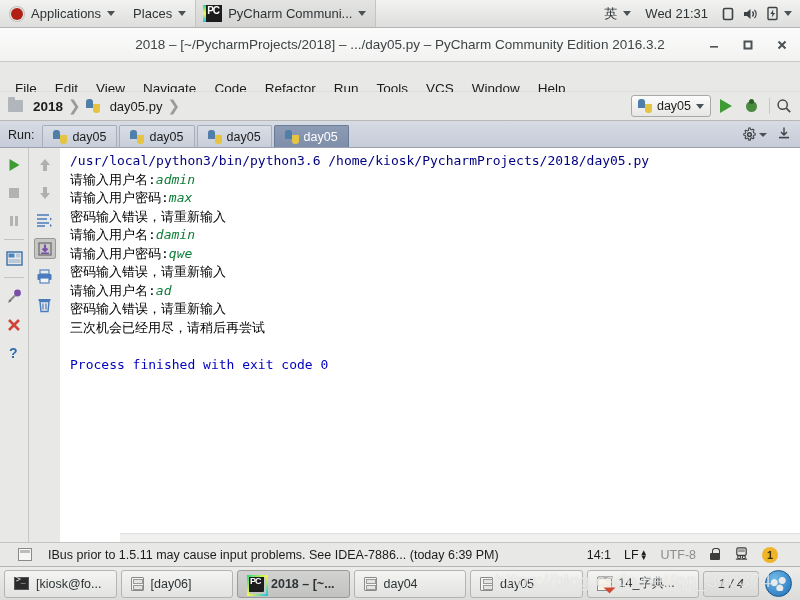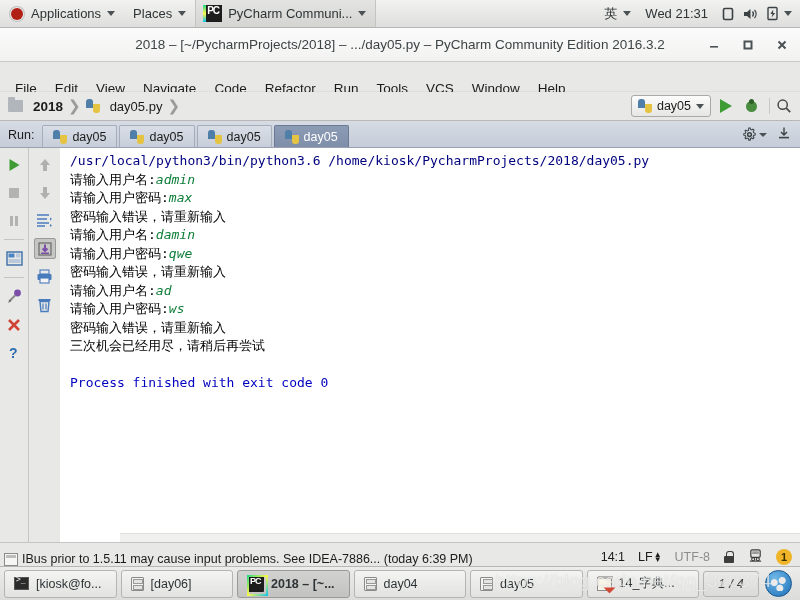--- a/index.html
+++ b/index.html
@@ -245,24 +245,24 @@
   #console-hscroll {
     position: absolute; left: 60px; right: 0; bottom: 0;
     height: 9px; background: #f0f0ee; border-top: 1px solid #e0e0de;
   }
 
   
   #status-bar {
     height: 24px;
     background: #e8e8e7;
     border-top: 1px solid #c4c4c2;
-    display: flex; align-items: flex-end;
+    display: flex; align-items: center;
     font-size: 12.5px; color: #1c1c1c;
-    padding: 0 4px;
-    gap: 4px;
+    padding: 0 18px;
+    gap: 16px;
   }
   .sb-icon-win {
     width: 14px; height: 13px;
     border: 1px solid #8a8a88; background: #f6f6f4;
     position: relative;
   }
   .sb-icon-win::after{
     content:""; position:absolute; left:1px; top:1px; right:1px; height:3px;
     background:#bdbdbb;
   }
@@ -669,21 +669,20 @@
     <div id="console">
       <div class="cmdline">/usr/local/python3/bin/python3.6 /home/kiosk/PycharmProjects/2018/day05.py</div>
       <div>
         <div class="out"><span>请输入用户名:</span><span class="inp">admin</span></div>
         <div class="out"><span>请输入用户密码:</span><span class="inp">max</span></div>
         <div class="out"><span>密码输入错误，请重新输入</span><span class="inp"></span></div>
         <div class="out"><span>请输入用户名:</span><span class="inp">damin</span></div>
         <div class="out"><span>请输入用户密码:</span><span class="inp">qwe</span></div>
         <div class="out"><span>密码输入错误，请重新输入</span><span class="inp"></span></div>
         <div class="out"><span>请输入用户名:</span><span class="inp">ad</span></div>
-        <div class="out"><span>请输入用户密码:</span><span class="inp">ws</span></div>
         <div class="out"><span>密码输入错误，请重新输入</span><span class="inp"></span></div>
         <div class="out"><span>三次机会已经用尽，请稍后再尝试</span><span class="inp"></span></div>
       </div>
       <div class="blank"></div>
       <div class="finished">Process finished with exit code 0</div>
       <div id="console-hscroll"></div>
     </div>
   </div>
 
   <div id="status-bar">

